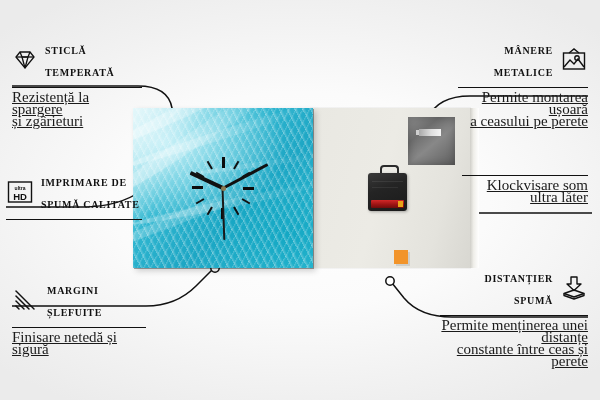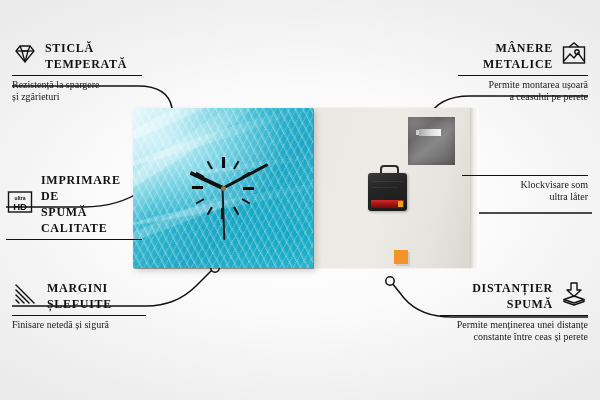--- a/index.html
+++ b/index.html
@@ -199,39 +199,40 @@
   .callout .head {
     display: flex;
     align-items: center;
     gap: 7px;
   }
   .callout.left .head { justify-content: flex-start; }
   .callout.right .head { justify-content: flex-end; }
   .callout .title {
     font-family: "Liberation Serif", serif;
     font-weight: bold;
-    font-size: 12px;
+    font-size: 10px;
     letter-spacing: 0.7px;
-    line-height: 16px;
+    line-height: 22px;
     color: #111;
     white-space: pre-line;
   }
   .callout.right .title { text-align: right; }
   .callout .rule {
     height: 1px;
     background: #111;
     margin-top: 3px;
   }
   .callout .desc {
     font-family: "Liberation Serif", serif;
-    font-size: 10px;
+    font-size: 15px;
     line-height: 12px;
     color: #1a1a1a;
     margin-top: 3px;
     white-space: pre-line;
+    text-decoration: underline;
   }
   .callout.right .desc { text-align: right; }
   .icon { flex: 0 0 auto; display: block; }
 
   .leader { position: absolute; left: 0; top: 0; pointer-events: none; }
 </style>
 </head>
 <body>
 
 <div id="stage">
@@ -401,21 +402,21 @@
     <div class="desc">Permite montarea ușoară
 a ceasului pe perete</div>
   </div>
 
   <div class="callout right" style="left:462px; top:172px; width:126px;">
     <div class="rule"></div>
     <div class="desc">Klockvisare som
 ultra låter</div>
   </div>
 
-  <div class="callout right" style="left:440px; top:280px; width:148px;">
+  <div class="callout right" style="left:440px; top:268px; width:148px;">
     <div class="head">
       <span class="title">DISTANȚIER
 SPUMĂ</span>
       <span class="icon">
         <svg width="28" height="24" viewBox="0 0 28 24">
           <g fill="none" stroke="#111" stroke-width="1.4" stroke-linejoin="round">
             <path d="M11,1 L17,1 L17,8 L21,8 L14,14.5 L7,8 L11,8 Z"></path>
             <path d="M14,14 L24,17.5 L14,21 L4,17.5 Z"></path>
             <path d="M4,17.5 L4,19.5 L14,23 L24,19.5 L24,17.5"></path>
           </g>

